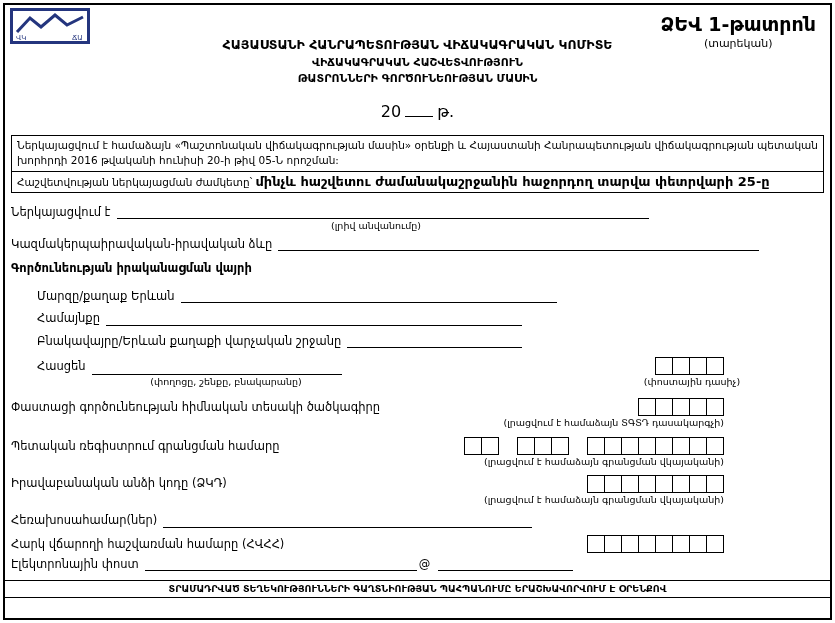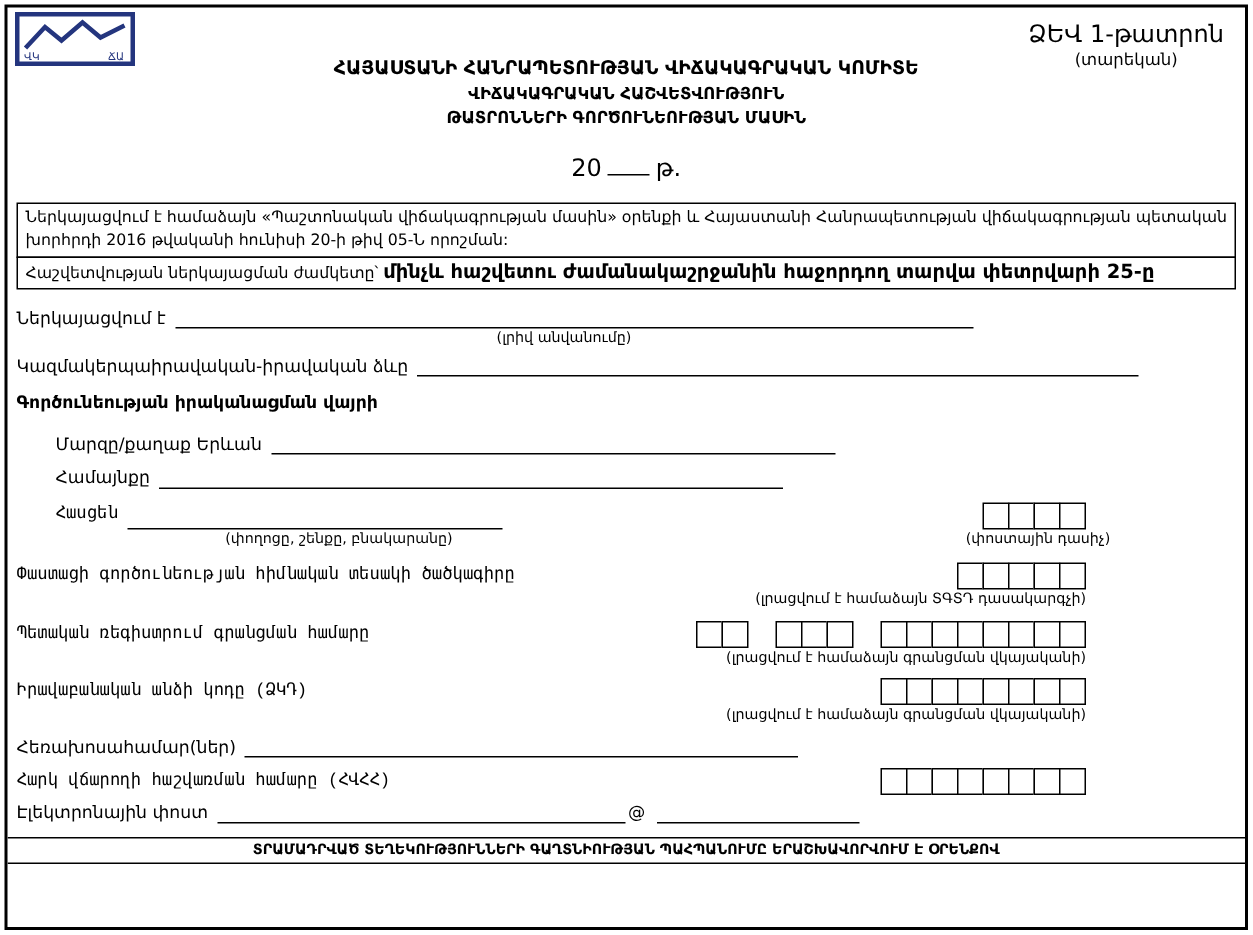--- a/index.html
+++ b/index.html
@@ -7,39 +7,39 @@
   body { font-family: "DejaVu Sans", "Liberation Sans", sans-serif; color: #000; }
   .page {
     width: 829px; height: 617px; margin: 3px;
     border: 2px solid #000; background: #fff;
     padding: 4px 6px; overflow: hidden; position: relative;
     font-size: 11.5px; line-height: 1.25;
   }
   
   .logo { position: absolute; left: 5px; top: 3px; }
   .form-code-wrap { position: absolute; right: 14px; top: 8px; text-align: center; }
-  .form-code { font-weight: normal; font-size: 16px; }
+  .form-code { font-weight: bold; font-size: 19px; }
   .periodicity { font-size: 11px; }
   .t1 { text-align: center; font-weight: bold; font-size: 12.5px; margin-top: 28px; }
   .t2 { text-align: center; font-weight: bold; font-size: 11px; margin-top: 3px; }
   .year-line { text-align: center; margin-top: 16px; font-size: 16px; }
   .year-gap { display: inline-block; width: 28px; border-bottom: 1px solid #000; height: 12px; margin: 0 4px; }
   
   .notice {
     margin-top: 13px; border: 1px solid #000; padding: 2px 5px;
     font-size: 10.5px; text-align: justify; line-height: 1.45;
   }
   .deadline {
     margin-top: -1px; border: 1px solid #000; padding: 2px 5px;
     font-size: 10.5px;
   }
   .deadline b { font-size: 13px; }
   
   .row { display: flex; align-items: flex-end; margin-top: 10px; }
-  .row.center { align-items: center; font-family: Liberation Mono, monospace; }
+  .row.center { align-items: center; }
   .lbl { white-space: nowrap; }
   .line { flex: 1; border-bottom: 1px solid #000; height: 13px; margin-left: 6px; }
   .line.fixed { flex: none; }
   .ind { margin-left: 26px; }
   .hint { font-size: 9.5px; }
   .hint-row { display: flex; margin-top: 1px; }
   .sec-title { font-weight: bold; margin-top: 10px; }
   
   .cells { display: inline-flex; }
   .cell { width: 18px; height: 18px; border: 1px solid #000; margin-left: -1px; background: #fff; }
@@ -117,20 +117,24 @@
   <div class="row" style="margin-top:13px;">
     <span class="lbl ind">Մարզը/քաղաք Երևան</span>
     <span class="line mr-marz"></span>
   </div>
 
   <div class="row" style="margin-top:8px;">
     <span class="lbl ind">Համայնքը</span>
     <span class="line mr-comm"></span>
   </div>
 
+  <div class="row" style="margin-top:8px;">
+    <span class="lbl ind">Բնակավայրը/Երևան քաղաքի վարչական շրջանը</span>
+    <span class="line mr-comm"></span>
+  </div>
 
   <div class="row center" style="margin-top:9px;">
     <span class="lbl ind">Հասցեն</span>
     <span class="line fixed addr-line" style="align-self:flex-end;"></span>
     <span class="cells cluster-single">
       <span class="cell"></span>
         <span class="cell"></span>
         <span class="cell"></span>
         <span class="cell"></span>
     </span>

